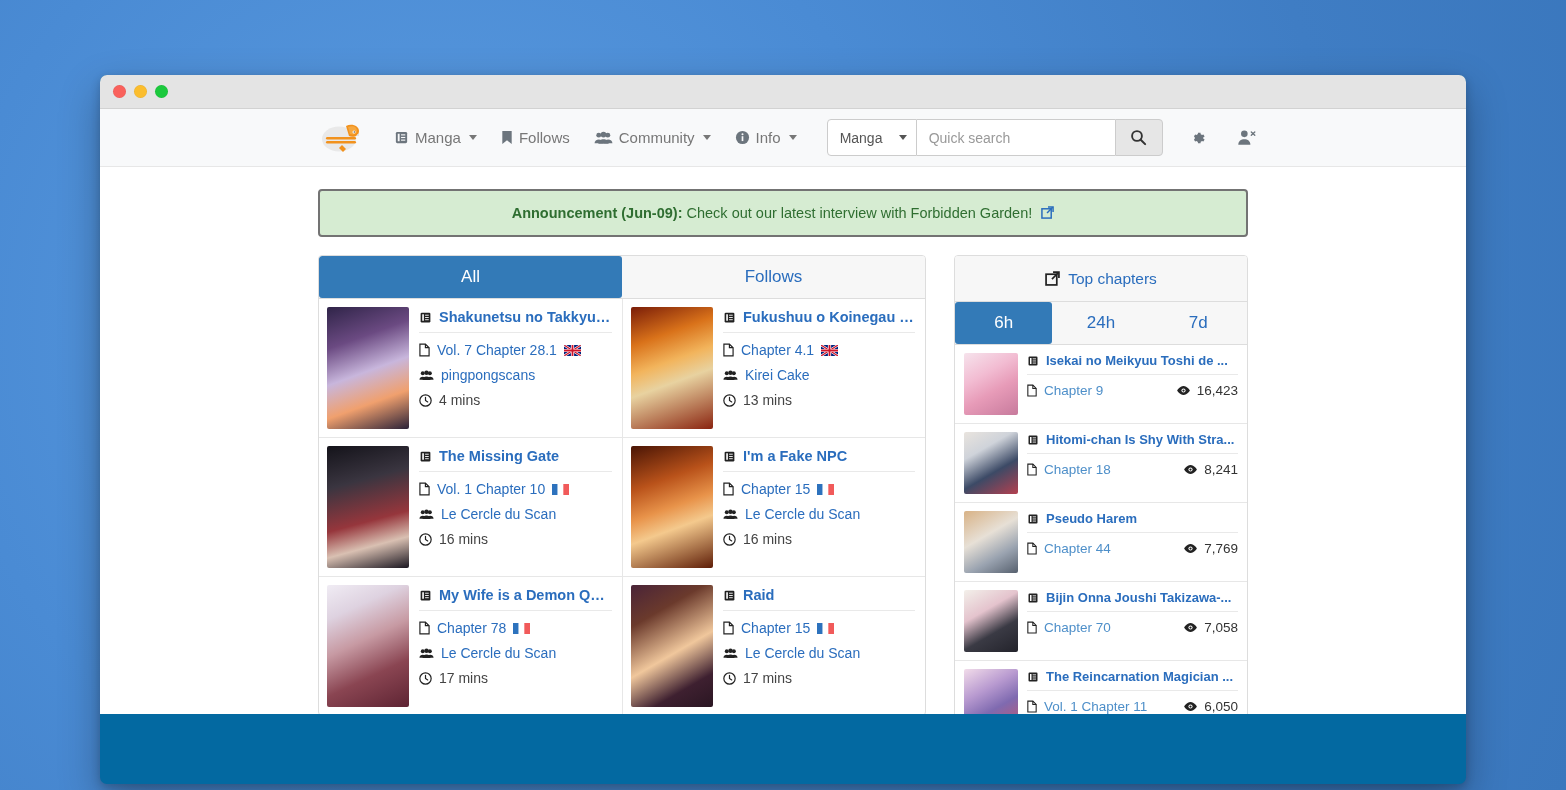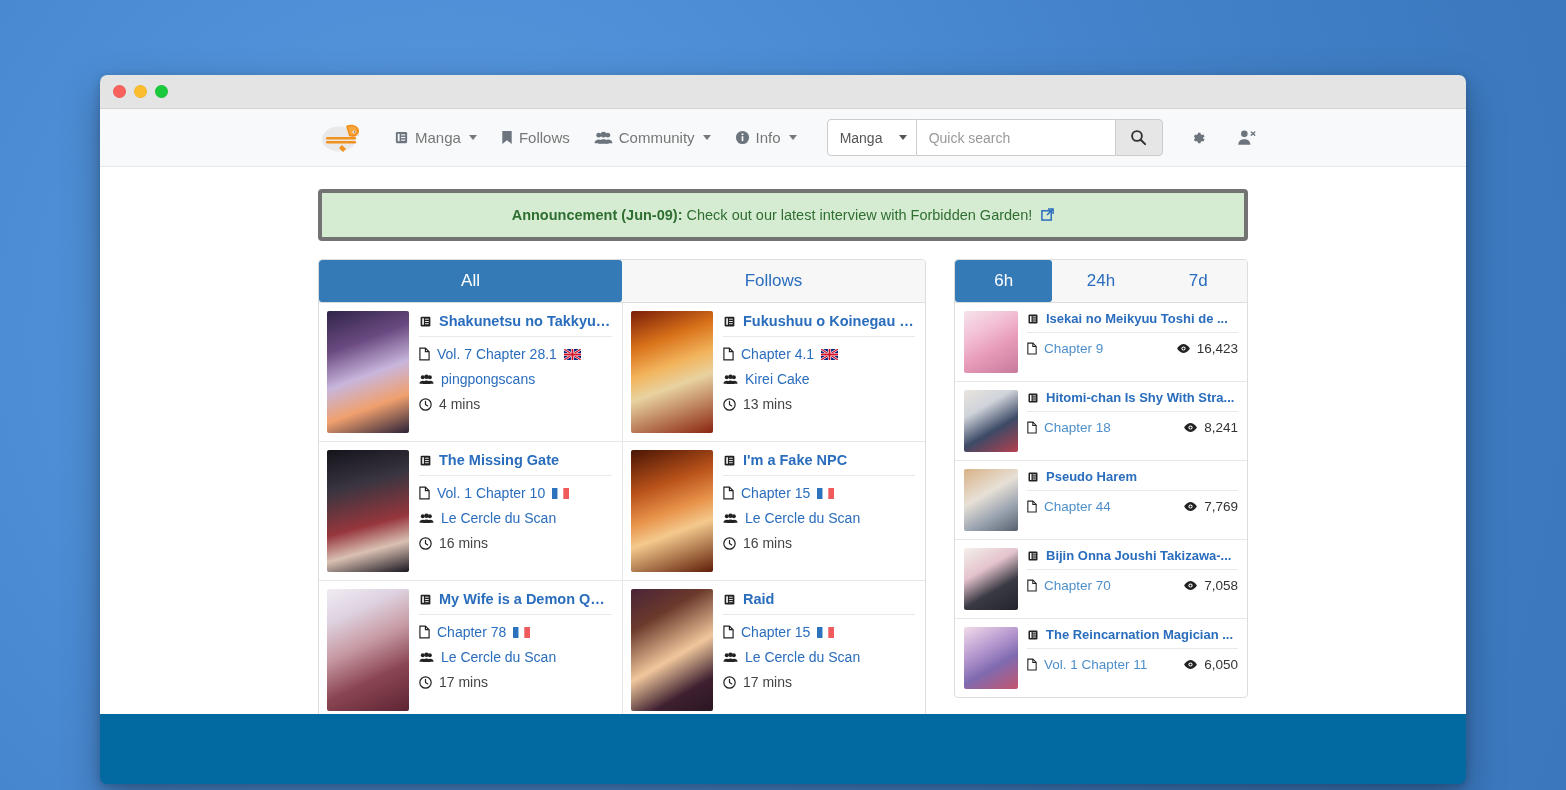--- a/index.html
+++ b/index.html
@@ -71,21 +71,21 @@
     width: 48px; border: 1px solid #ccc; border-radius: 0 4px 4px 0;
     background: #e6e6e6; display: flex; align-items: center; justify-content: center; cursor: pointer;
   }
   .icon-btn { padding: 8px 10px; color: #6c757d; cursor: pointer; display: flex; align-items: center; gap: 4px; }
   .icon-btn.gear { margin-left: 16px; }
   .icon-btn.user { margin-left: 10px; }
 
   
   .content { width: 930px; margin: 0 auto; padding-top: 22px; }
   .announce {
-    background: #d6ecd2; border: 4px solid #737373; border-radius: 4px;
+    background: #d6ecd2; border: 2px solid #737373; border-radius: 4px;
     color: #2f6e31; text-align: center; font-size: 14.5px;
     padding: 14px 10px; margin-bottom: 18px;
   }
   .announce b { font-weight: bold; }
   .announce .ext { color: #2a6dbd; margin-left: 5px; }
 
   .columns { display: flex; gap: 28px; align-items: flex-start; }
   .col-left { width: 608px; }
   .col-right { width: 294px; }
 
@@ -634,20 +634,30 @@
                 </div>
               </div>
 
             </div>
           </div>
         </div>
 
         <div class="col-right">
           <div class="panel">
 
+            <div class="panel-head">
+              <span>
+                <svg width="15" height="15" viewBox="0 0 14 14">
+                    <rect x="1" y="3" width="10" height="10" fill="none" stroke="#222" stroke-width="1.6"></rect>
+                    <path d="M7.5 1h5.5v5.5" fill="none" stroke="#222" stroke-width="1.6"></path>
+                    <line x1="6.5" y1="7.5" x2="12.6" y2="1.4" stroke="#222" stroke-width="1.6"></line>
+                  </svg>
+              </span>
+              <span>Top chapters</span>
+            </div>
 
             <div class="tabs three">
               <div class="tab active">6h</div>
               <div class="tab">24h</div>
               <div class="tab">7d</div>
             </div>
 
             <div>
 
               <div class="top-row">

